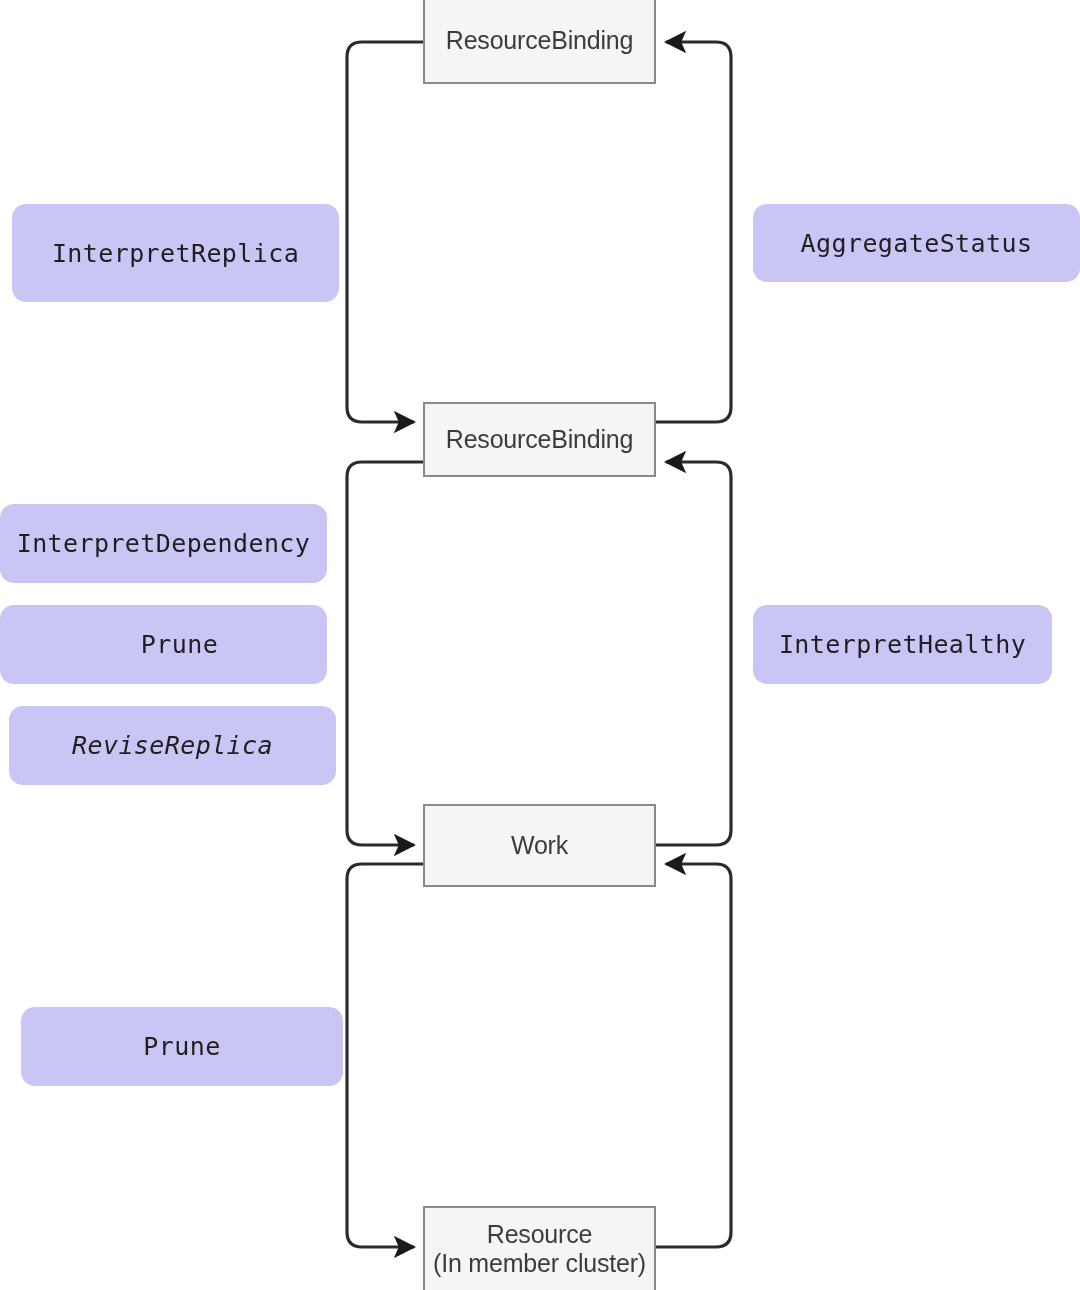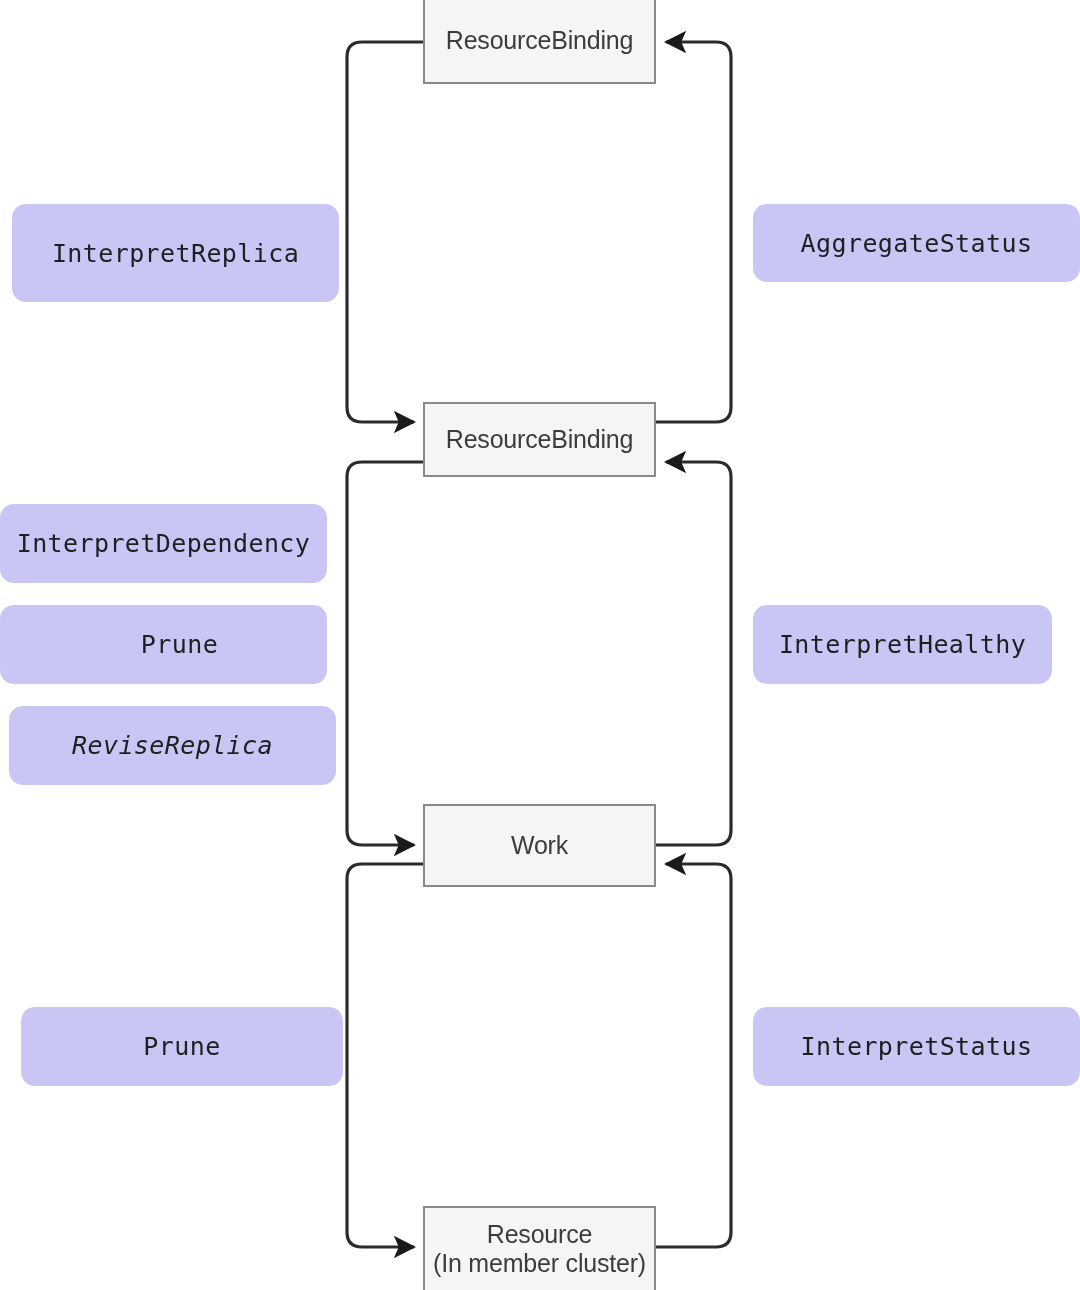--- a/index.html
+++ b/index.html
@@ -127,17 +127,14 @@
   </div>
 
   <div class="plugin" style="left:753px; top:204px; width:327px; height:78px;">
     <span>AggregateStatus</span>
   </div>
 
   <div class="plugin" style="left:753px; top:605px; width:299px; height:79px;">
     <span>InterpretHealthy</span>
   </div>
 
-  <div class="plugin" style="left:753px; top:1007px; width:327px; height:79px;">
-    <span>InterpretStatus</span>
-  </div>
 
 </div>
 
 </body></html>

